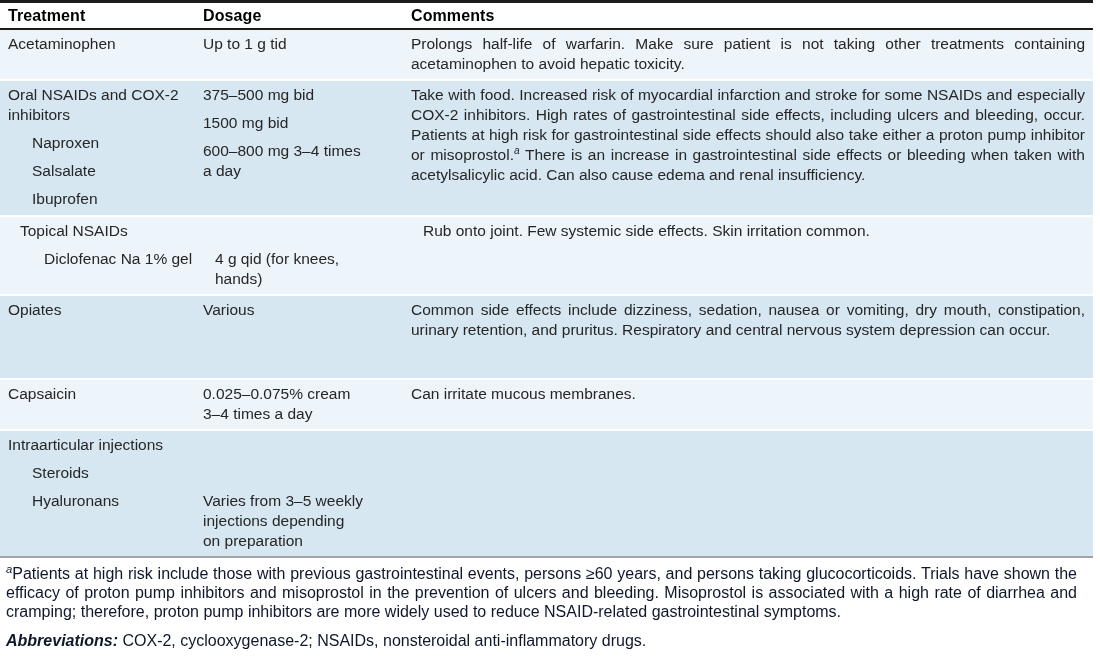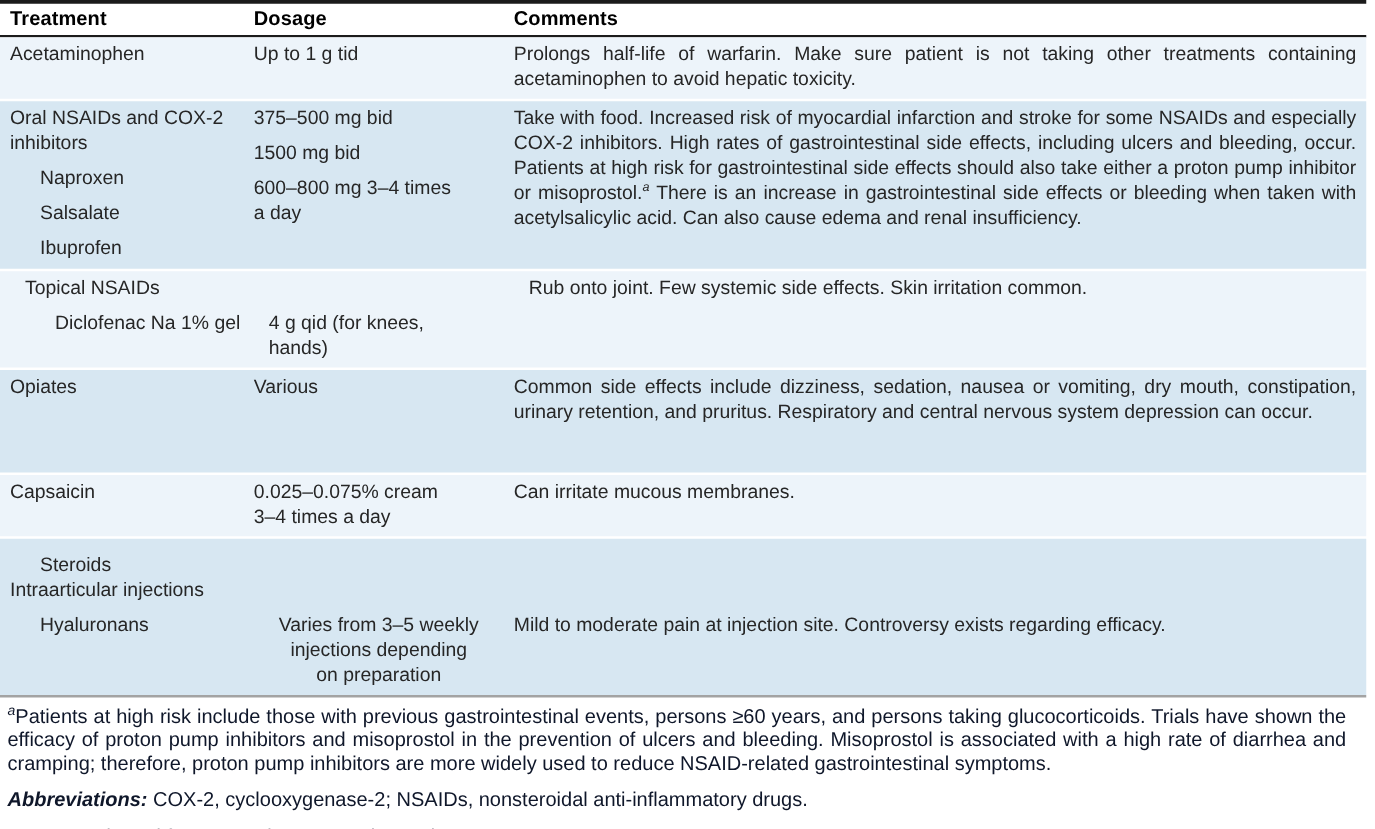--- a/index.html
+++ b/index.html
@@ -140,39 +140,36 @@
               <div class="line">0.025–0.075% cream</div>
               <div class="line">3–4 times a day</div>
             </div>
           </div>
           <div class="cell comments-cell">
             <p>Can irritate mucous membranes.</p>
           </div>
         </div>
         <div class="row grid-row dark" style="min-height: 124px;">
           <div class="cell treatment-cell">
+            <div class="t-item">
+              <div class="line">Intraarticular injections</div>
+            </div>
             <div class="t-item sub">
               <div class="line">Steroids</div>
-            </div>
-            <div class="t-item">
-              <div class="line">Intraarticular injections</div>
             </div>
             <div class="t-item sub">
               <div class="line">Hyaluronans</div>
             </div>
           </div>
-          <div class="cell dosage-cell" style="padding-top: 56px; text-align: center;">
+          <div class="cell dosage-cell" style="padding-top: 56px;">
             <div class="d-item">
               <div class="line">Varies from 3–5 weekly</div>
               <div class="line">injections depending</div>
               <div class="line">on preparation</div>
             </div>
-          </div>
-          <div class="cell comments-cell" style="padding-top: 56px;">
-            <p>Mild to moderate pain at injection site. Controversy exists regarding efficacy.</p>
           </div>
         </div>
       </div>
 
     <div class="footnotes">
       <p class="footnote"><sup class="marker">a</sup><span>Patients at high risk include those with previous gastrointestinal events, persons ≥60 years, and persons taking glucocorticoids. Trials have shown the efficacy of proton pump inhibitors and misoprostol in the prevention of ulcers and bleeding. Misoprostol is associated with a high rate of diarrhea and cramping; therefore, proton pump inhibitors are more widely used to reduce NSAID-related gastrointestinal symptoms.</span></p>
       <p class="footnote"><span class="fn-label">Abbreviations:</span><span> COX-2, cyclooxygenase-2; NSAIDs, nonsteroidal anti-inflammatory drugs.</span></p>
       <p class="footnote"><span class="fn-label">Source:</span><span> Adapted from DT Felson: N Engl J Med 354:841, 2006.</span></p>
     </div>
 

